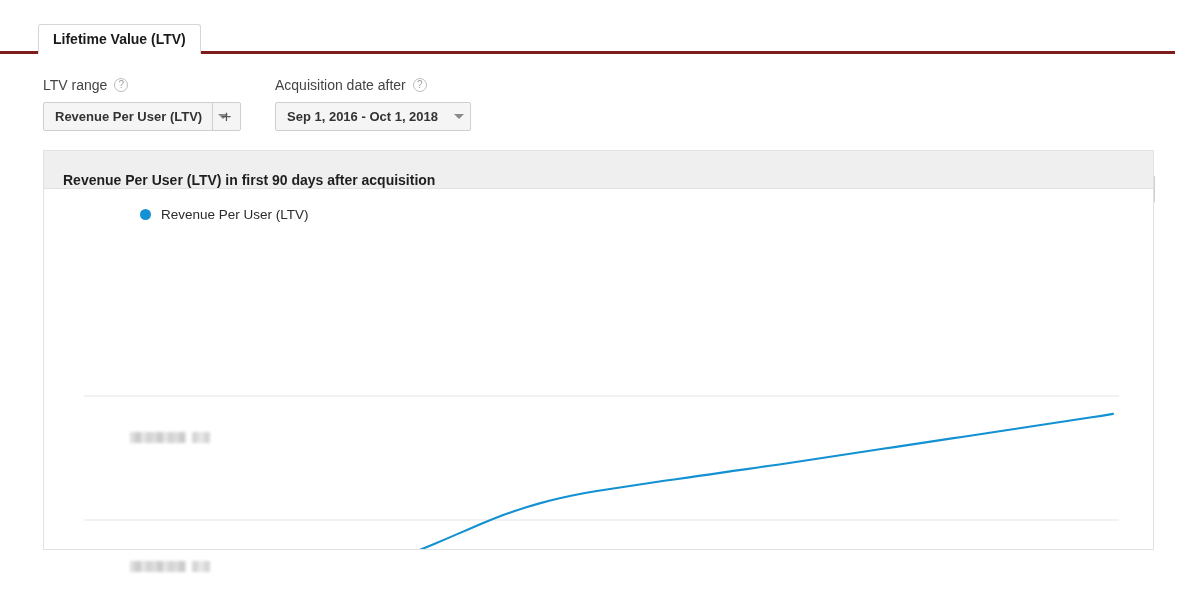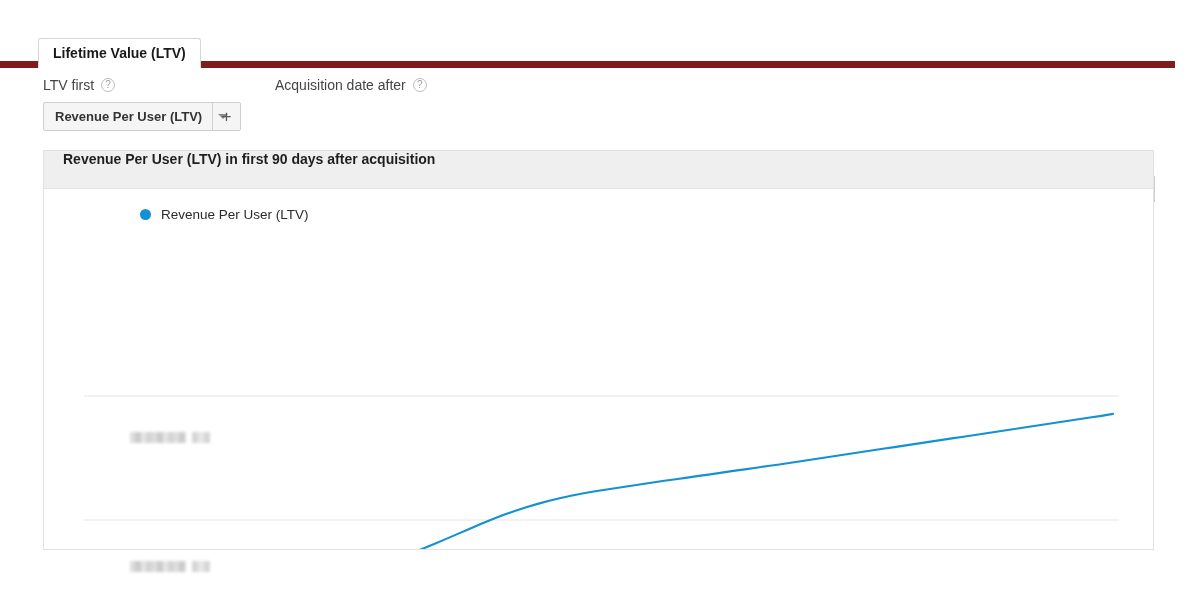--- a/index.html
+++ b/index.html
@@ -7,22 +7,22 @@
     margin: 0; padding: 0;
     width: 1200px; height: 600px;
     background: #ffffff;
     font-family: "Liberation Sans", sans-serif;
     -webkit-font-smoothing: antialiased;
   }
   .page { position: relative; width: 1200px; height: 600px; overflow: hidden; }
 
   
   .tabstrip {
-    position: absolute; left: 0; top: 38px; width: 1175px; height: 30px;
-    border-bottom: 7px solid #7f1d1d;
+    position: absolute; left: 0; top: 24px; width: 1175px; height: 30px;
+    border-bottom: 3px solid #7f1d1d;
   }
   .tab {
     position: absolute; left: 38px; top: 0;
     height: 30px; padding: 0 14px;
     display: flex; align-items: center;
     background: #ffffff;
     border: 1px solid #d6d6d6;
     border-bottom: 1px solid #ffffff;
     border-radius: 3px 3px 0 0;
     font-size: 14px; font-weight: bold; color: #1a1a1a;
@@ -94,21 +94,21 @@
   
   .card {
     position: absolute; left: 43px; top: 150px;
     width: 1111px; height: 400px;
     background: #ffffff;
     border: 1px solid #e2e2e2;
   }
   .card-header {
     height: 38px; background: #efefef;
     border-bottom: 1px solid #e2e2e2;
-    display: flex; align-items: flex-start; padding: 0 0 0 19px;
+    display: flex; align-items: flex-end; padding: 0 0 0 19px;
     font-size: 14px; font-weight: bold; color: #1f1f1f;
   }
   .legend {
     position: absolute; left: 96px; top: 56px;
     display: flex; align-items: center; gap: 10px;
   }
   .legend-dot { width: 11px; height: 11px; border-radius: 50%; background: #1391d2; }
   .legend-label { font-size: 13.5px; color: #2b2b2b; }
 
   
@@ -147,39 +147,45 @@
   <div class="tabstrip">
     <div class="tab">
       <span>Lifetime Value (LTV)</span>
     </div>
   </div>
 
   <div class="controls">
 
     <div class="ctrl-group" id="metric-group">
       <div class="ctrl-label">
-        <span>LTV first</span>
+        <span>LTV range</span>
         <span class="help-icon">?</span>
       </div>
       <div class="select-box">
         <div class="select-main">
           <span>Revenue Per User (LTV)</span>
           <span class="caret"></span>
         </div>
         <div class="plus-btn">
           <span>+</span>
         </div>
       </div>
     </div>
 
     <div class="ctrl-group" id="daterange-group">
       <div class="ctrl-label">
         <span>Acquisition date after</span>
         <span class="help-icon">?</span>
       </div>
+      <div class="select-box">
+        <div class="select-main">
+          <span>Sep 1, 2016 - Oct 1, 2018</span>
+          <span class="caret"></span>
+        </div>
+      </div>
     </div>
 
     <div class="seg">
       <div class="seg-btn active">
         <span>Day</span>
       </div>
       <div class="seg-btn">
         <span>Week</span>
       </div>
       <div class="seg-btn">

